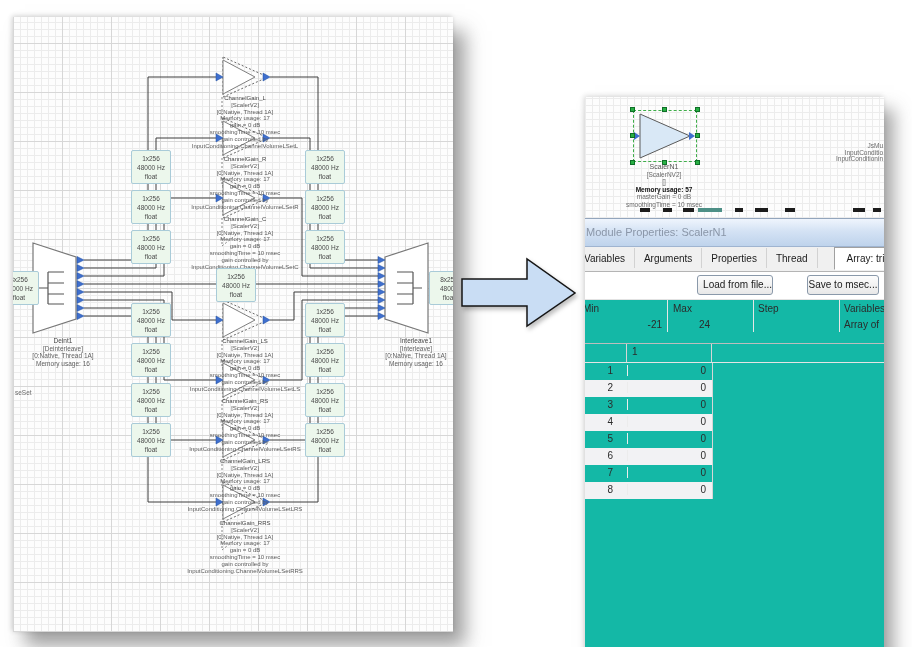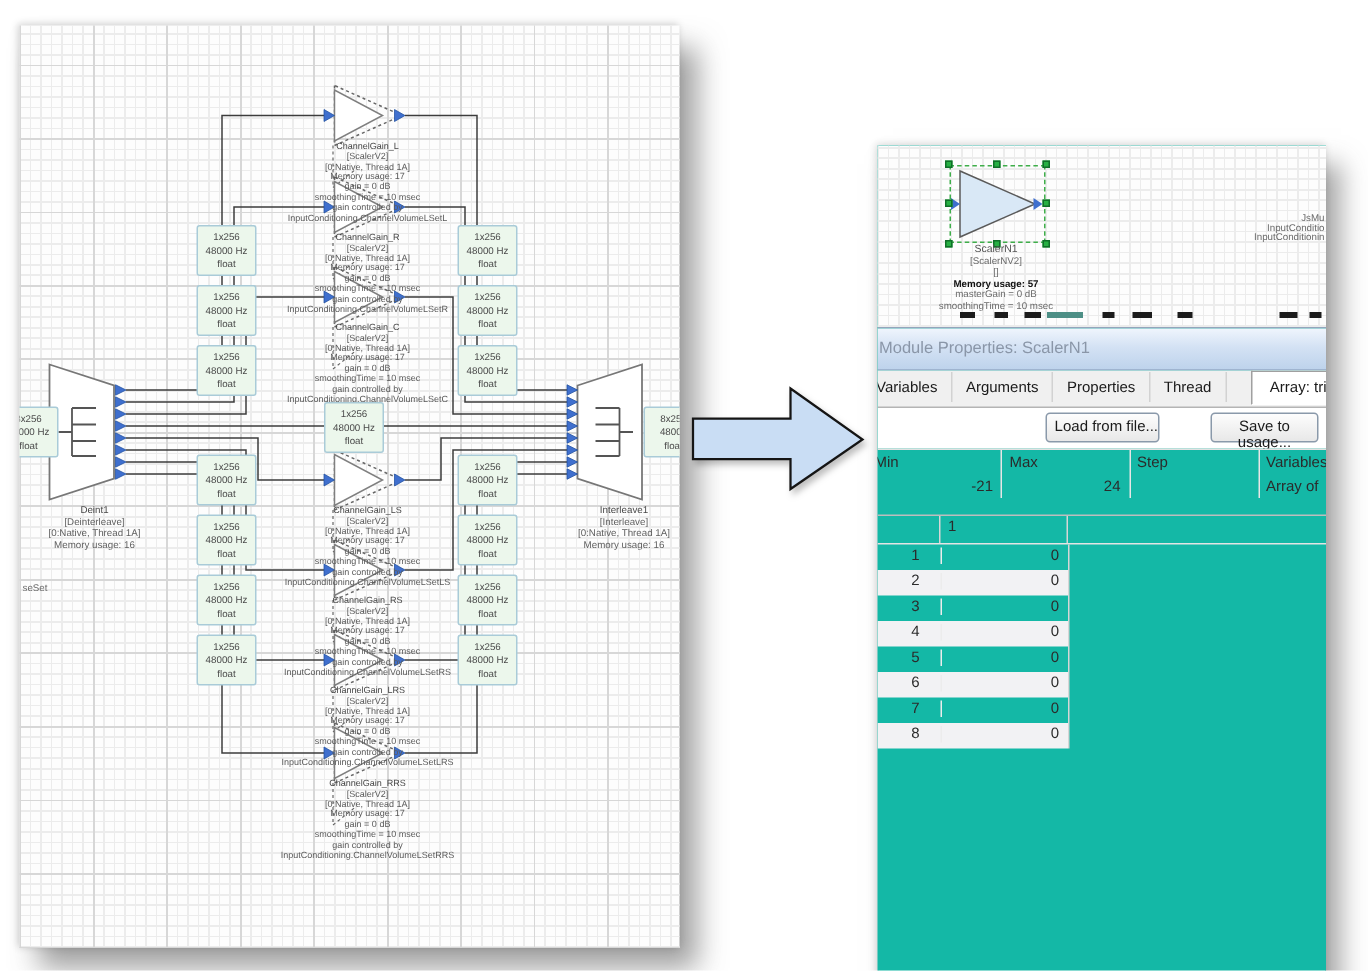--- a/index.html
+++ b/index.html
@@ -393,32 +393,32 @@
       </div>
     </div>
 
     <div class="rp-win">
       <div class="rp-titlebar">
         <span>Module Properties: ScalerN1</span>
       </div>
       <div class="rp-tabs" id="tabStrip"><span class="tab first">Variables</span><span class="tab">Arguments</span><span class="tab">Properties</span><span class="tab">Thread</span><span class="tab active">Array: trimGain</span></div>
       <div class="rp-btnrow">
         <div class="rp-btn" id="btnLoad">Load from file...</div>
-        <div class="rp-btn" id="btnSave">Save to usage...</div>
+        <div class="rp-btn" id="btnSave">Save to msec...</div>
       </div>
       <div class="rp-params">
         <span class="colsep" style="left:82px"></span>
         <span class="colsep" style="left:168px"></span>
         <span class="colsep" style="left:254px"></span>
         <span class="ph" style="left:-2px">Min</span>
         <span class="ph" style="left:88px">Max</span>
         <span class="ph" style="left:173px">Step</span>
         <span class="ph" style="left:259px">Variables</span>
         <span class="pv" style="left:0;width:77px;text-align:right">-21</span>
-        <span class="pv" style="left:77px;width:85px;text-align:right">24</span>
+        <span class="pv" style="left:77px;width:85px;text-align:center">24</span>
         <span class="pv" style="left:259px">Array of</span>
         <span class="sepline"></span>
       </div>
       <div class="rp-grid">
         <div class="g-head">
           <span class="g-corner"></span>
           <span class="g-colhead">1</span>
         </div>
         <div id="gridRows" style="position:relative">
           <span class="g-rightline"></span>

